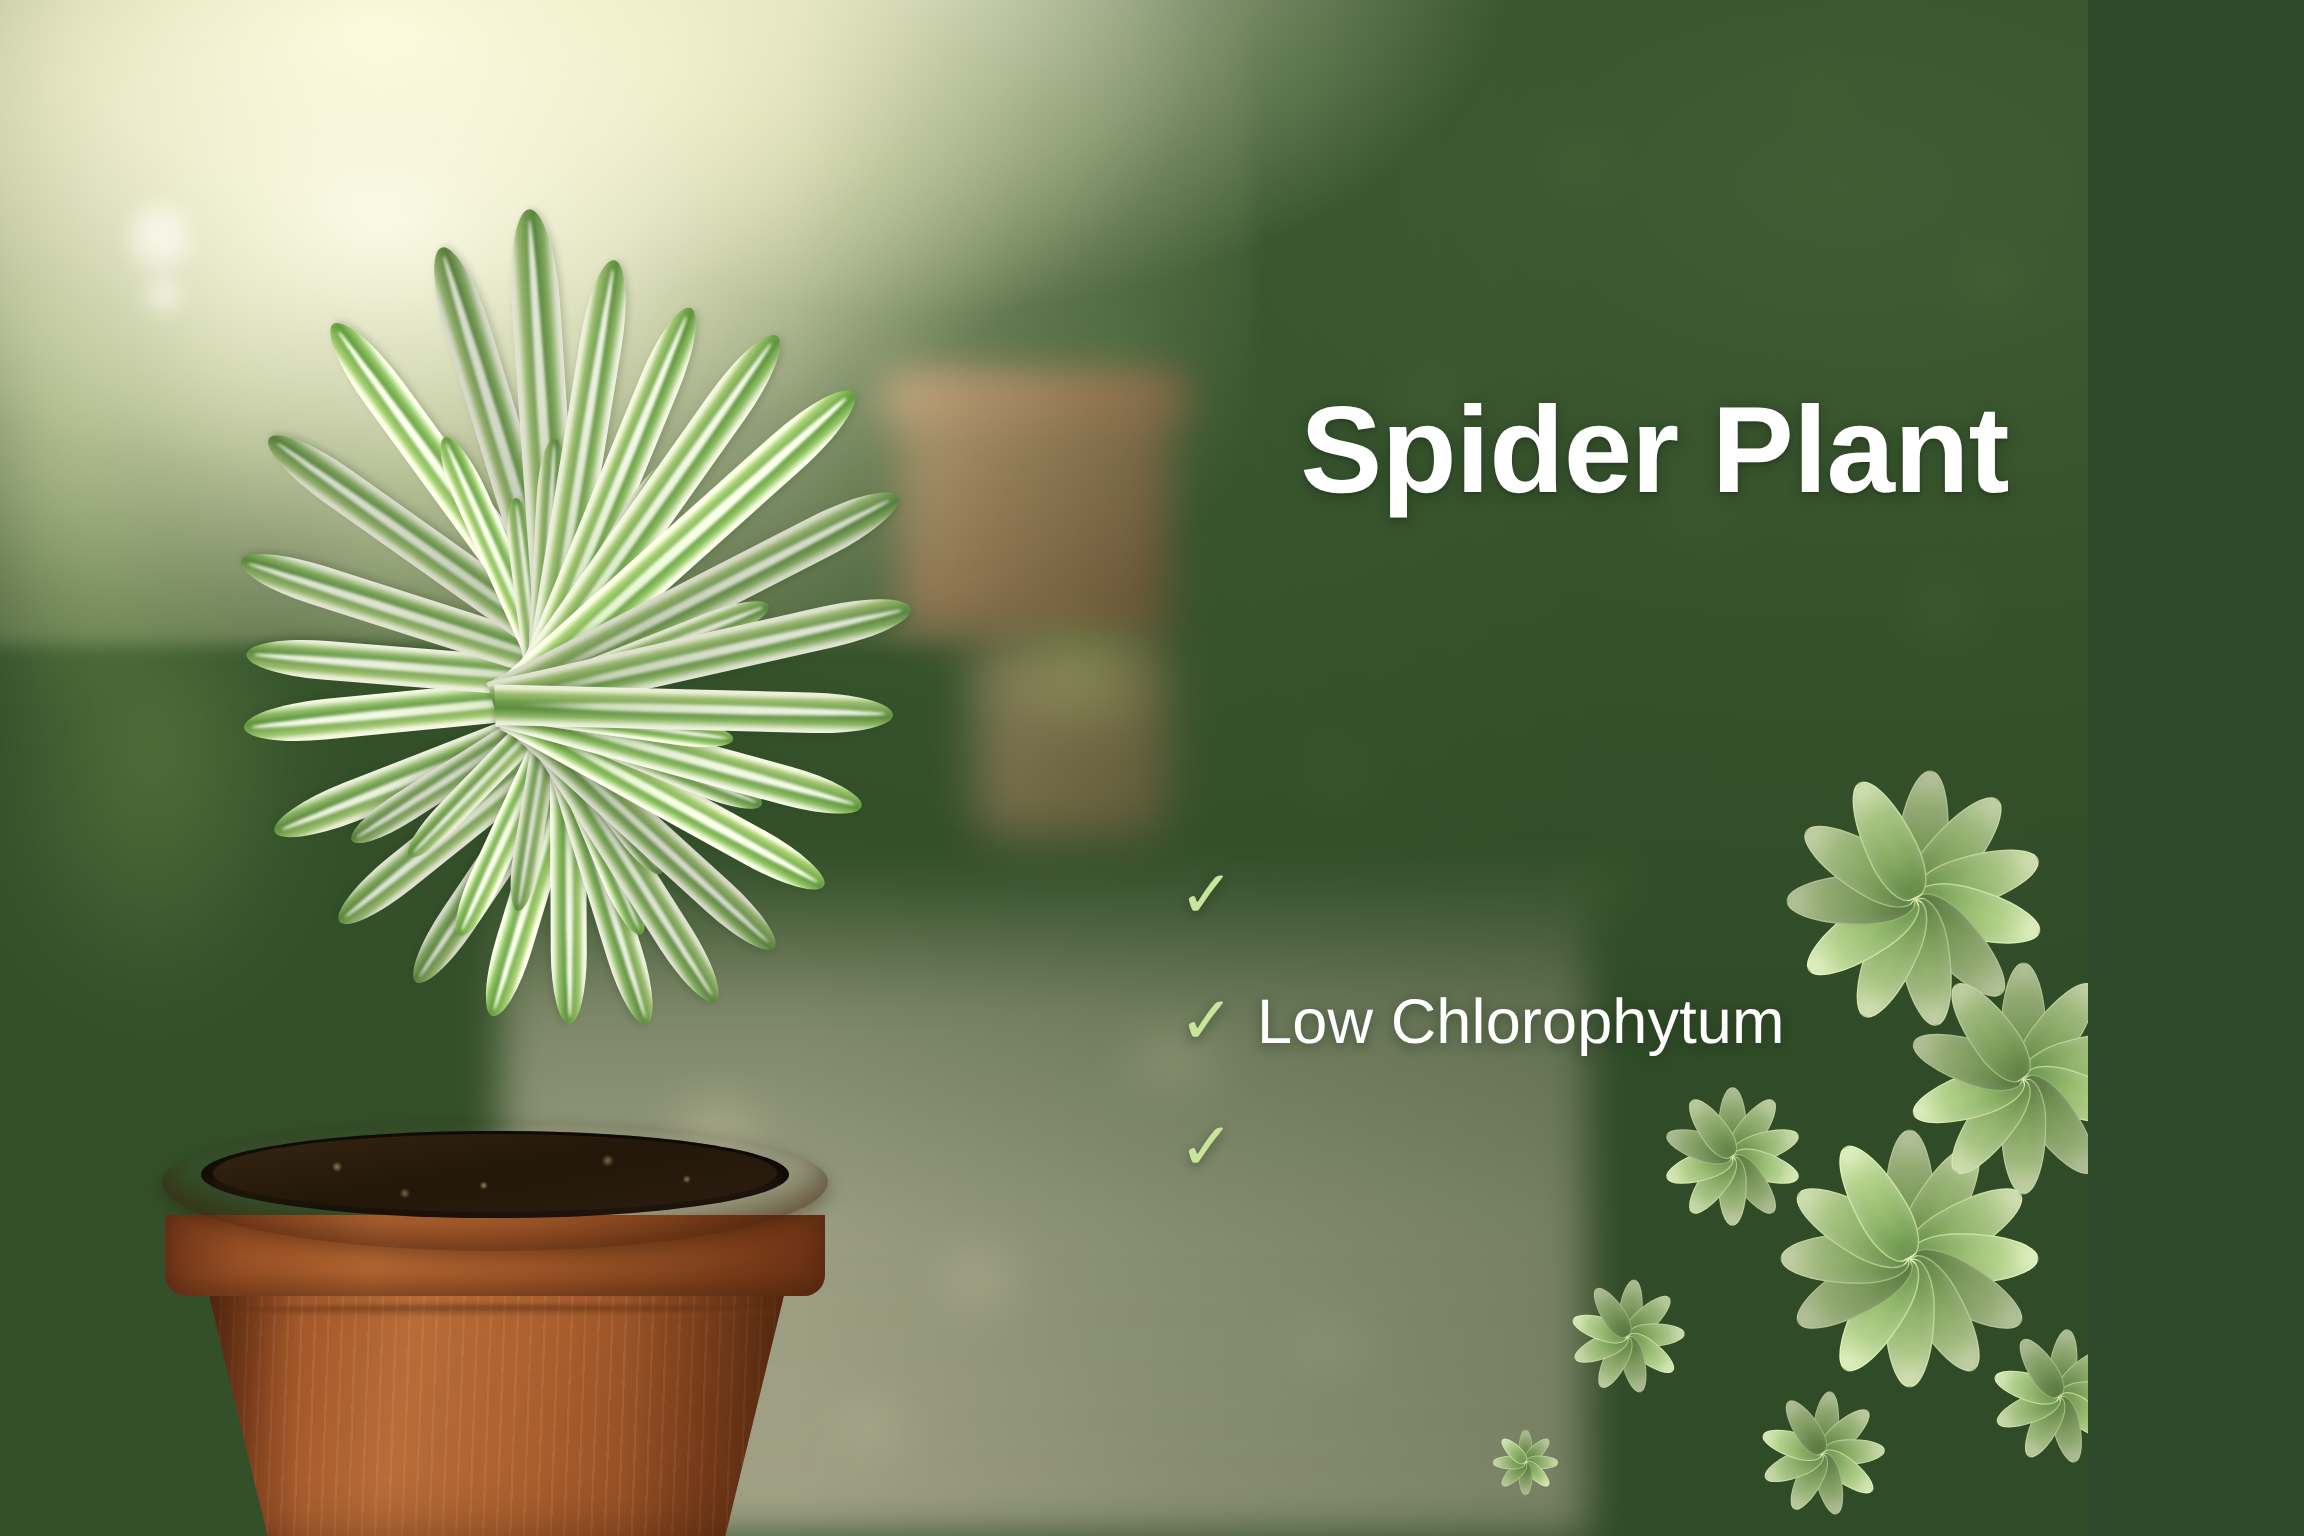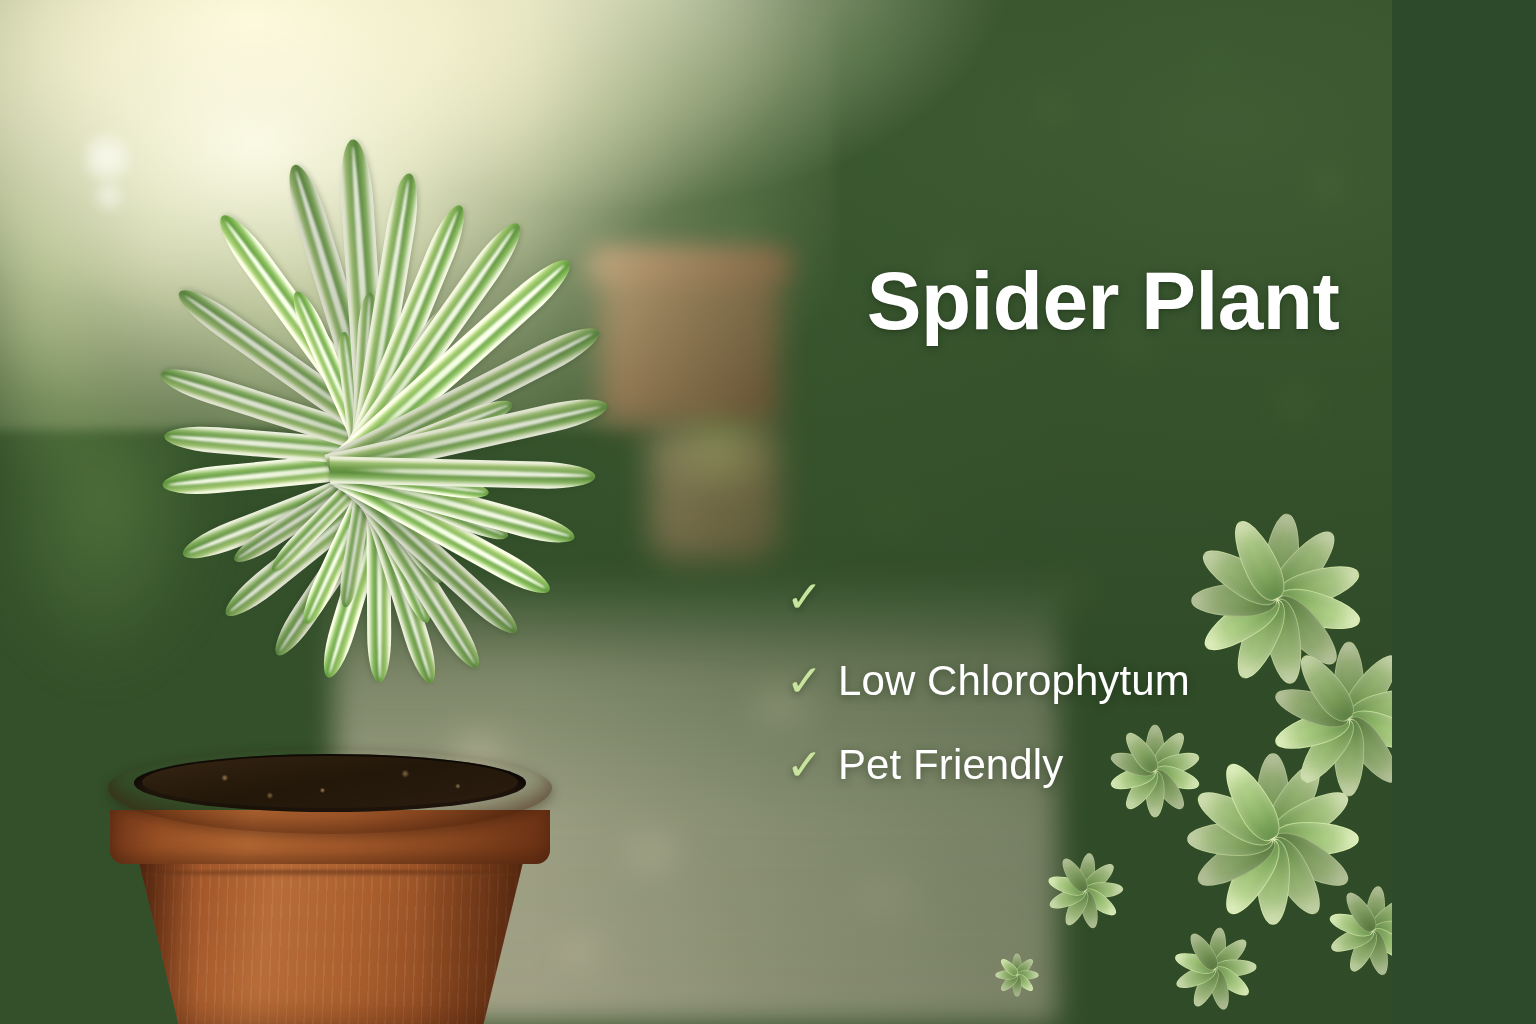--- a/index.html
+++ b/index.html
@@ -413,18 +413,17 @@
     <ul class="benefits">
       <li class="benefit">
         <span class="check">✓</span>
       </li>
       <li class="benefit">
         <span class="check">✓</span>
         <span class="btext">Low Chlorophytum</span>
       </li>
       <li class="benefit">
         <span class="check">✓</span>
-        <span class="btext">Pet Friendly</span>
       </li>
     </ul>
   </div>
 
 </div>
 
 </body></html>

